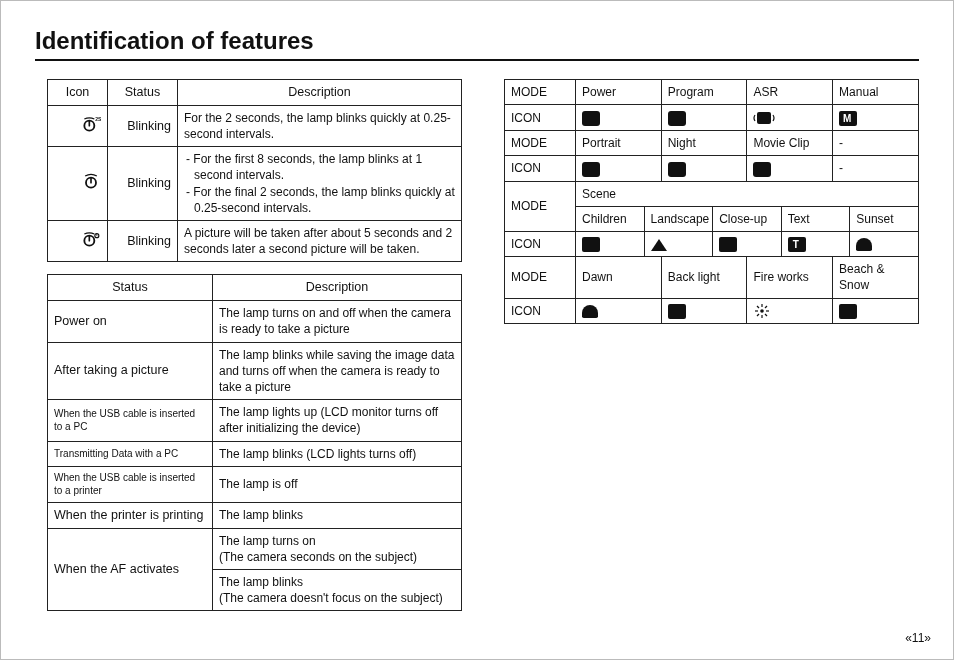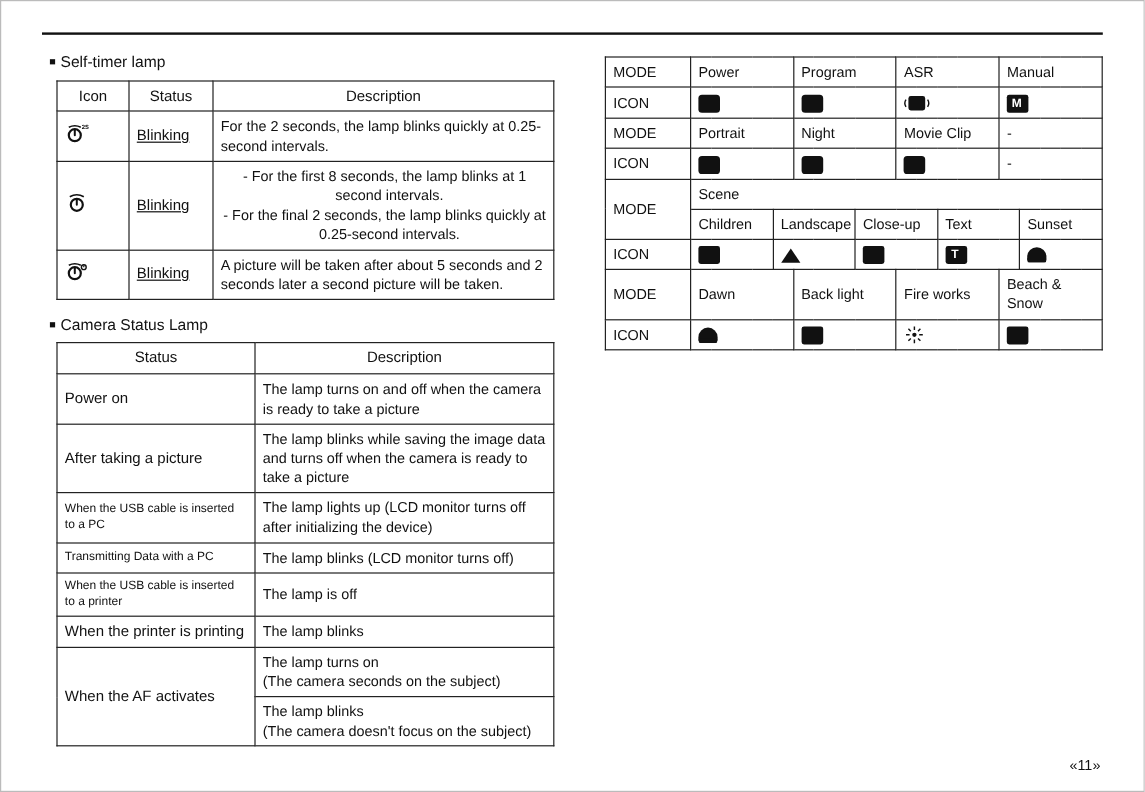--- a/index.html
+++ b/index.html
@@ -31,21 +31,21 @@
     width:calc(100% - 12px);
     table-layout:fixed;
   }
   table.doc th,table.doc td{
     border:1px solid #222;
     padding:4px 6px;
     vertical-align:middle;
     line-height:1.35;
   }
   table.doc th{font-weight:400;text-align:center;}
-  table.doc td.center{text-align:left;text-decoration:underline;}
+  table.doc td.center{text-align:right;}
   table.doc td.desc{font-size:12px;}
   .small{font-size:10px;}
   .icon-box{
     display:inline-block;width:18px;height:15px;background:#111;border-radius:2px;
     position:relative;
   }
   .icon-box.round{border-radius:3px;}
   .icon-box.m::after{
     content:"M";color:#fff;font-size:10px;font-weight:700;
     position:absolute;left:4px;top:1px;
@@ -57,41 +57,39 @@
   .tri{
     width:0;height:0;border-left:8px solid transparent;border-right:8px solid transparent;
     border-bottom:12px solid #111;display:inline-block;
   }
   .dome{
     display:inline-block;width:16px;height:9px;background:#111;border-radius:9px 9px 2px 2px;
     border-bottom:4px solid #111;
   }
   .timer-svg{width:20px;height:20px;}
   .footer{
-    position:absolute;right:36px;bottom:14px;font-size:12px;
+    position:absolute;right:22px;bottom:14px;font-size:12px;
   }
   .mode-table td,.mode-table th{text-align:left;font-size:12px;padding:5px 3px;}
   .mode-table .lbl{width:58px;}
   .iconcell>span,.iconcell>svg{vertical-align:middle;}
-  .hang{padding-left:10px;text-indent:-8px;text-align:center;}
+  .hang{padding-left:10px;text-indent:-8px;}
 </style>
 </head>
 <body>
 
 <div class="page">
 
+  <h1 class="title">Identification of features</h1>
   <hr class="rule">
 
   <div class="cols">
 
     <div class="col">
 
-      <p class="sub">
-        <span class="sq">■</span><span>Self-timer lamp</span>
-      </p>
 
       <table class="doc">
         <colgroup>
             <col style="width:60px">
             <col style="width:70px">
             <col>
           </colgroup>
         <tbody>
             <tr>
           <th>Icon</th>
@@ -133,23 +131,20 @@
                   <circle cx="19" cy="8" r="2.4" fill="none" stroke="#111" stroke-width="1.4"></circle>
                   <path d="M19 8 L19 6.2" stroke="#111" stroke-width="1.2"></path>
                 </svg>
           </td>
           <td class="center">Blinking</td>
           <td class="desc">A picture will be taken after about 5 seconds and 2 seconds later a second picture will be taken.</td>
         </tr>
       </tbody>
         </table>
 
-      <p class="sub">
-        <span class="sq">■</span><span>Camera Status Lamp</span>
-      </p>
 
       <table class="doc">
         <colgroup>
             <col style="width:165px">
             <col>
           </colgroup>
         <tbody>
             <tr>
           <th>Status</th>
           <th>Description</th>
@@ -161,21 +156,21 @@
         <tr>
           <td>After taking a picture</td>
           <td class="desc">The lamp blinks while saving the image data and turns off when the camera is ready to take a picture</td>
         </tr>
         <tr>
           <td class="small">When the USB cable is inserted to a PC</td>
           <td class="desc">The lamp lights up (LCD monitor turns off after initializing the device)</td>
         </tr>
         <tr>
           <td class="small">Transmitting Data with a PC</td>
-          <td class="desc">The lamp blinks (LCD monitor turns off)</td>
+          <td class="desc">The lamp blinks (LCD lights turns off)</td>
         </tr>
         <tr>
           <td class="small">When the USB cable is inserted to a printer</td>
           <td class="desc">The lamp is off</td>
         </tr>
         <tr>
           <td>When the printer is printing</td>
           <td class="desc">The lamp blinks</td>
         </tr>
         <tr>

